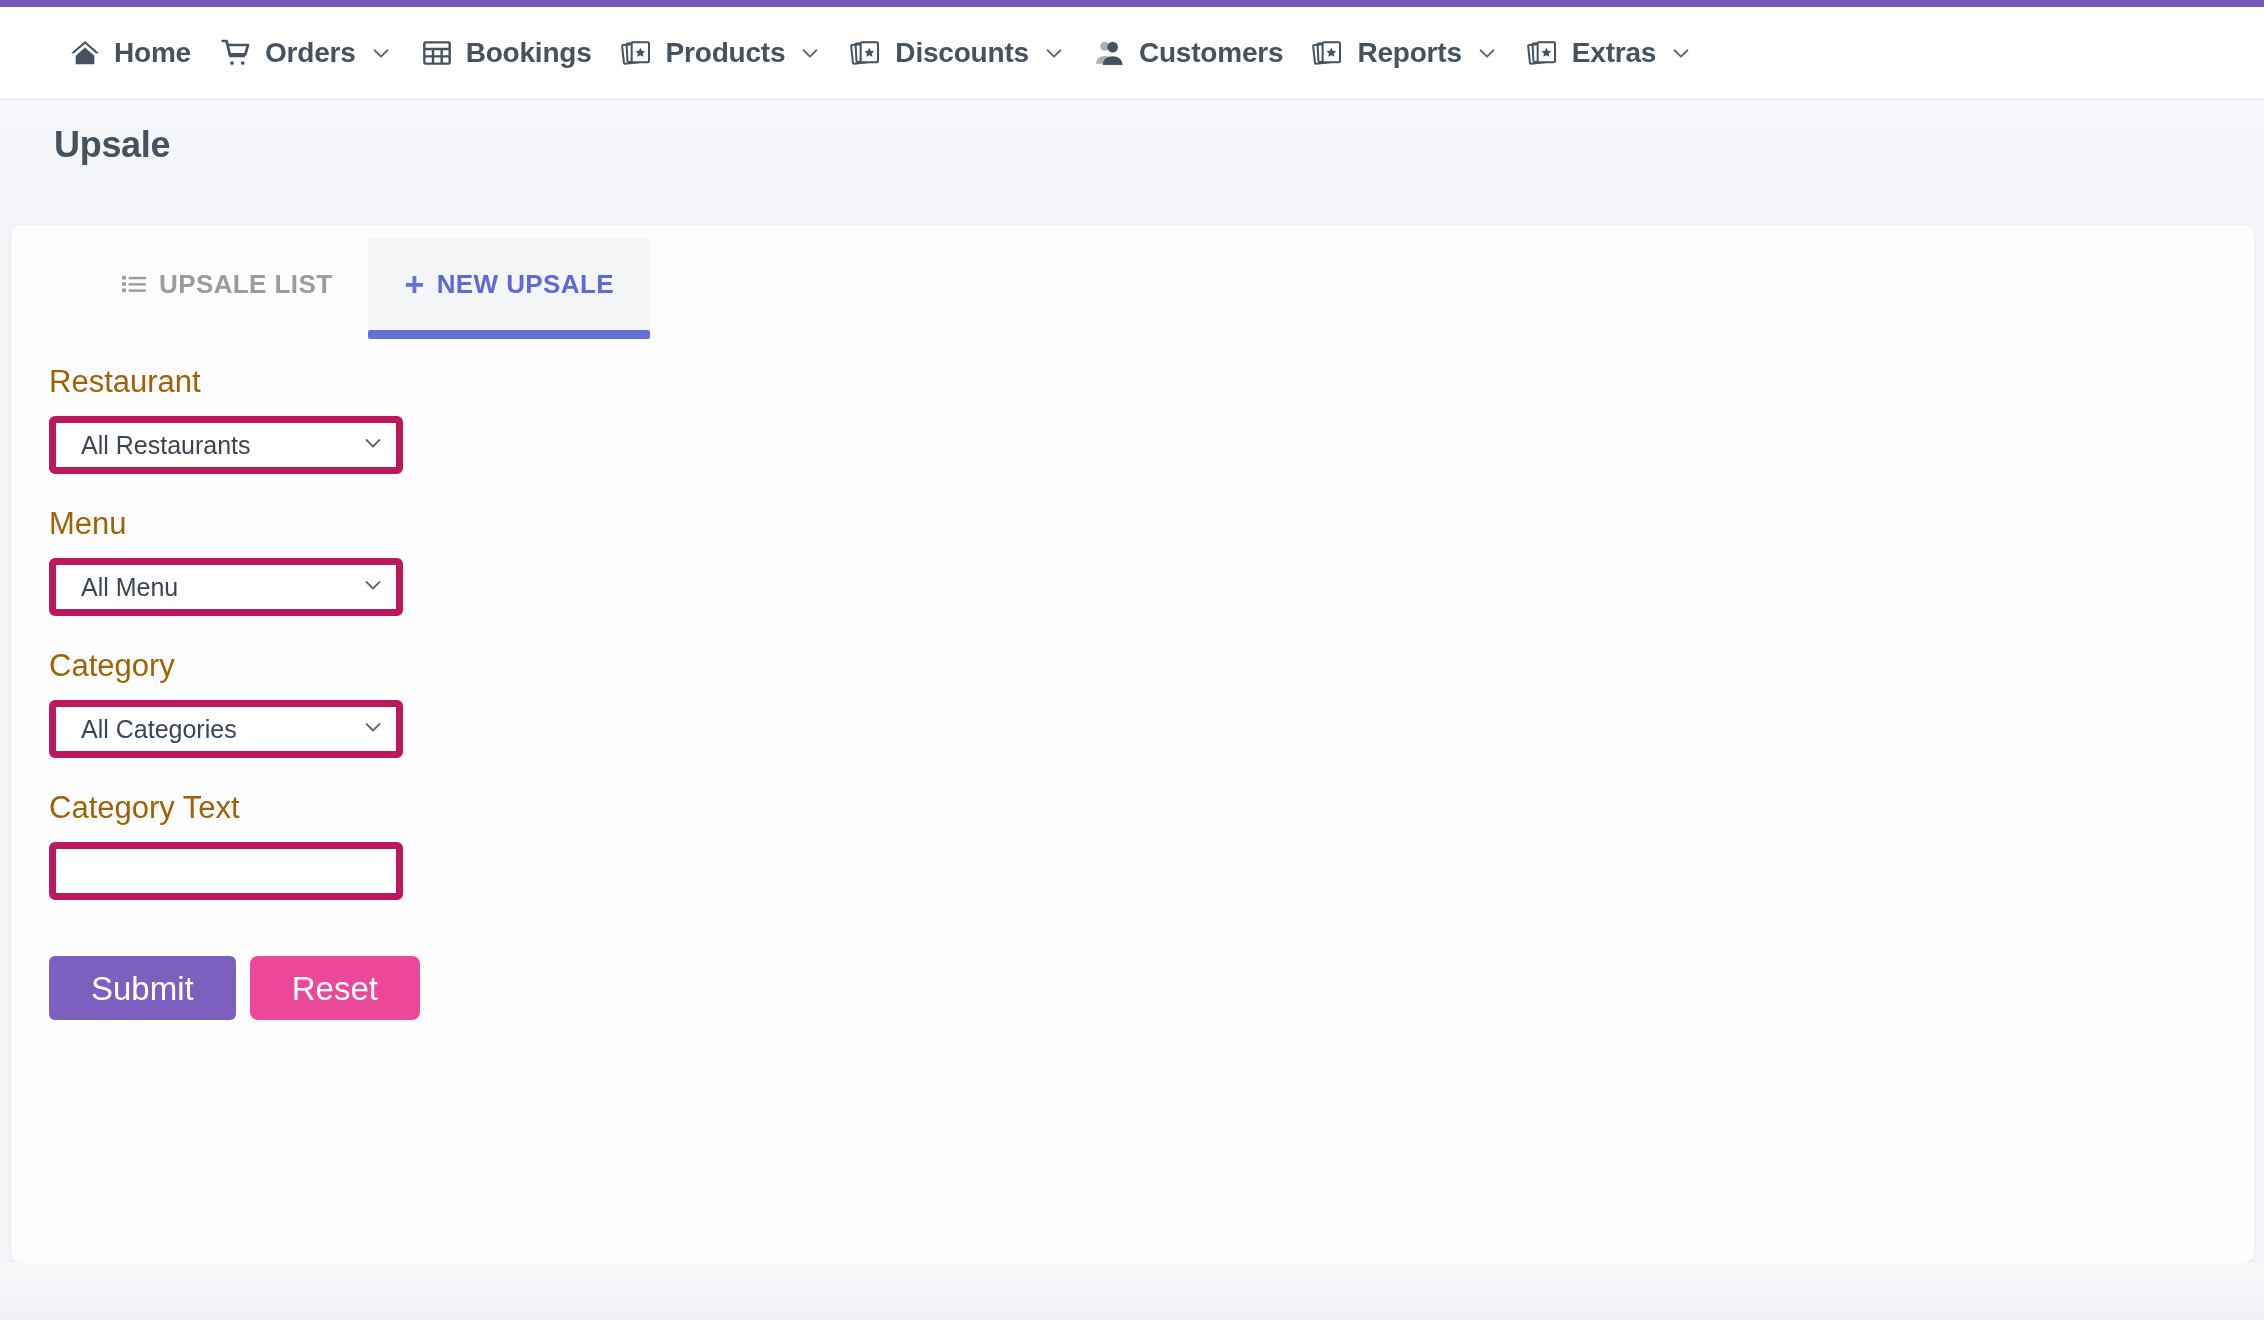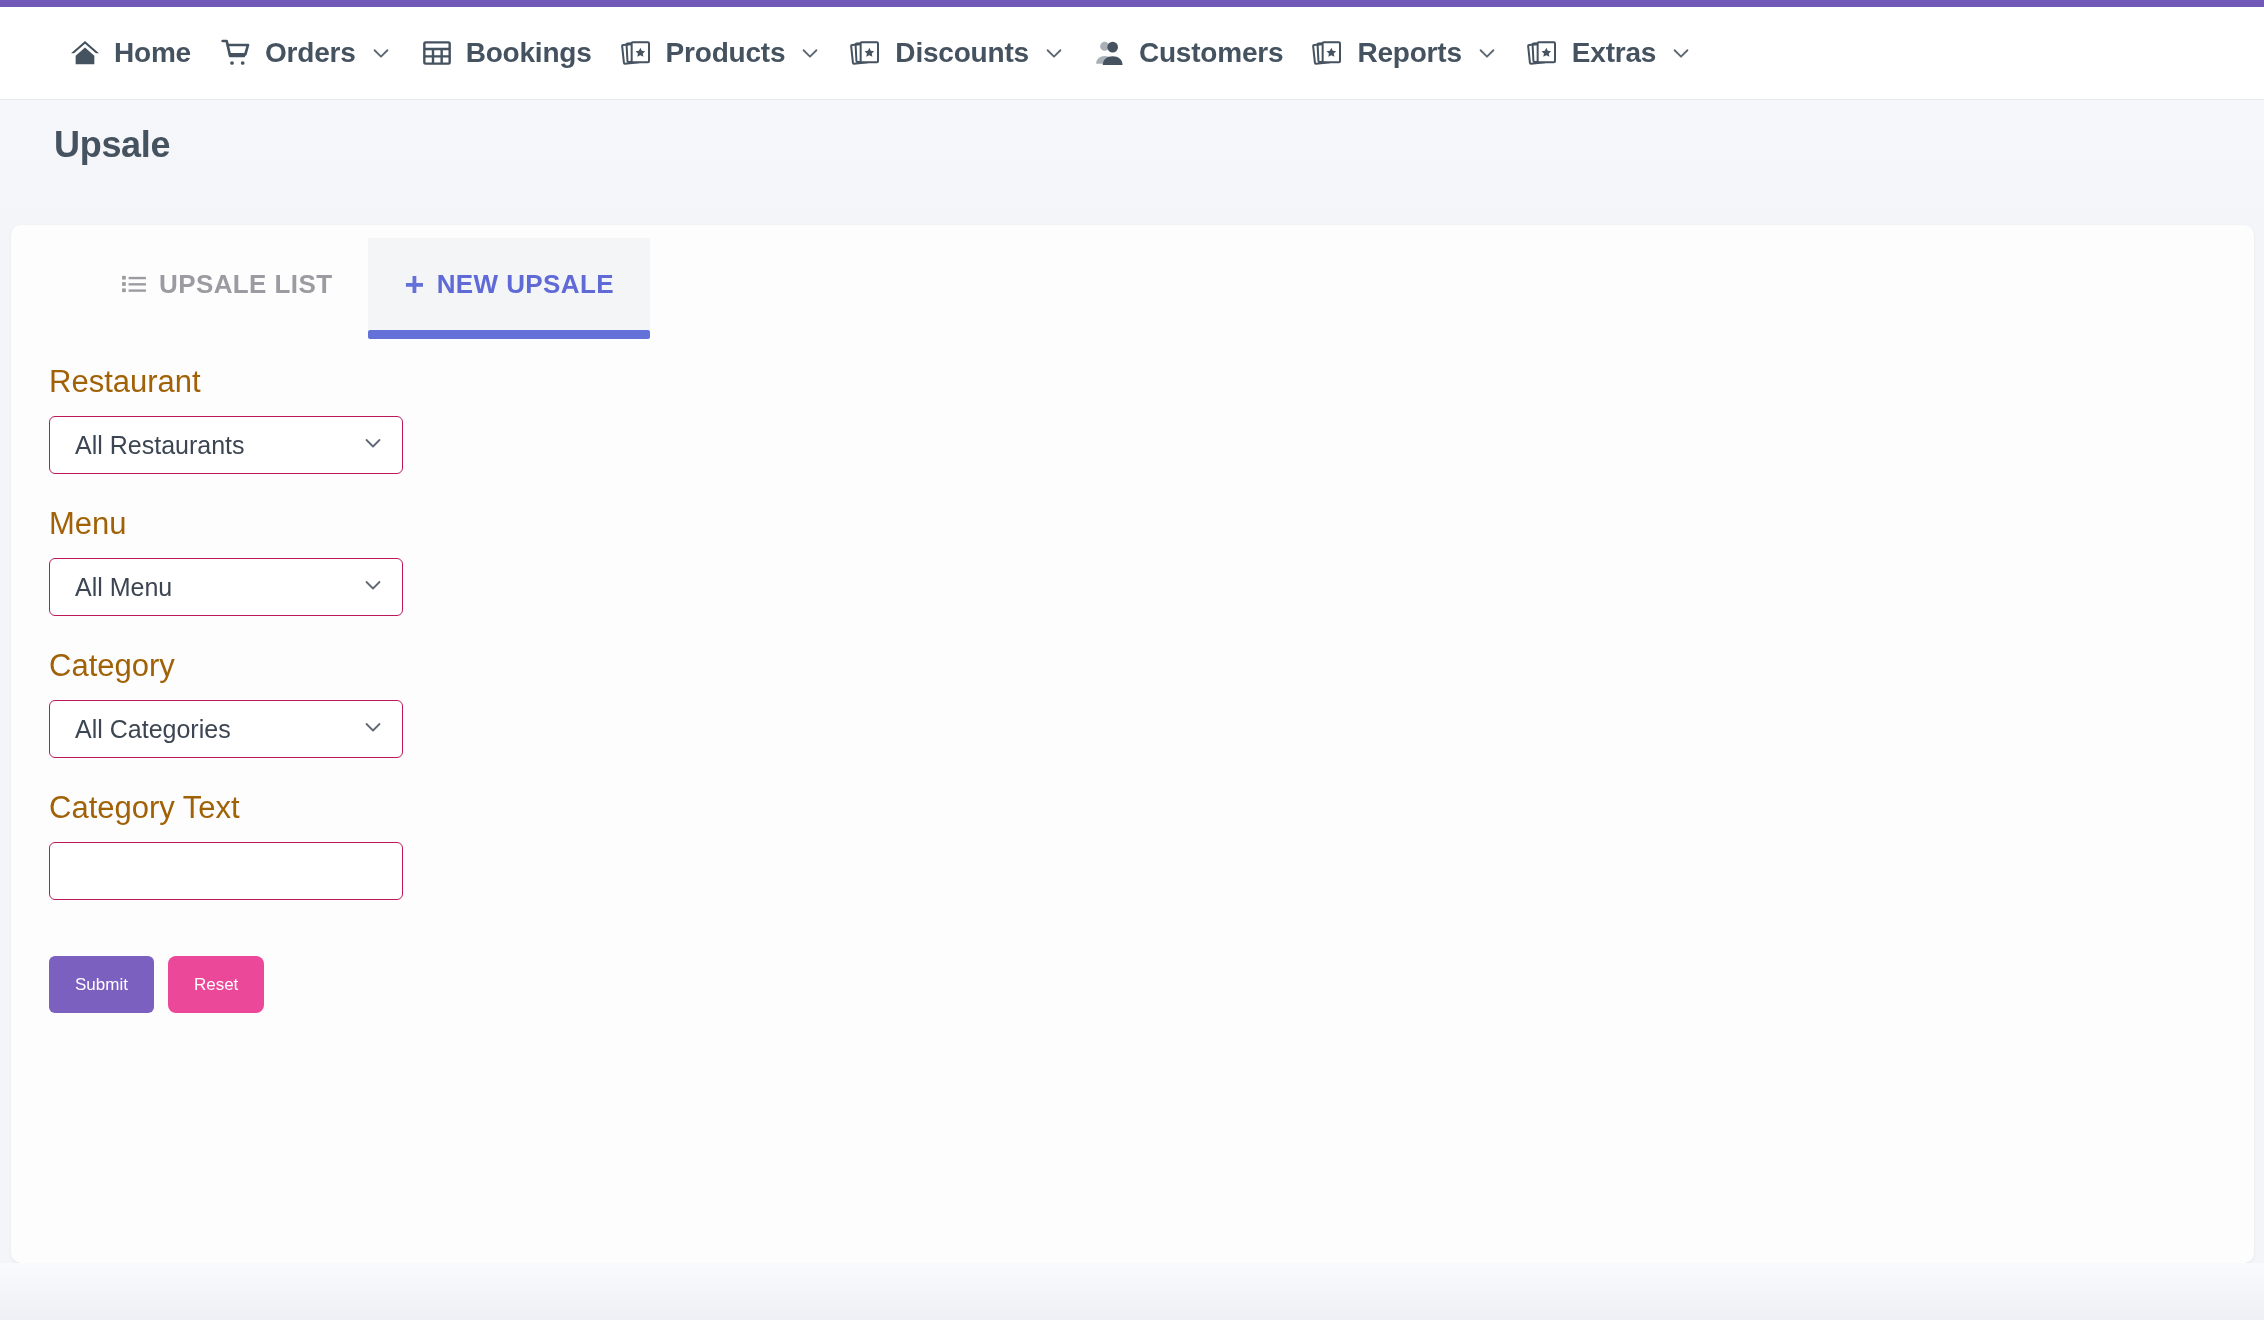--- a/index.html
+++ b/index.html
@@ -164,21 +164,21 @@
   }
   .control {
     position: relative;
     width: 354px;
     height: 58px;
   }
   select.control-input,
   input.control-input {
     width: 354px;
     height: 58px;
-    border: 1px solid #be185d;
+    border: 7px solid #be185d;
     border-radius: 6px;
     background: #ffffff;
     font-family: "Liberation Sans", sans-serif;
     font-size: 25px;
     color: #3c4552;
     padding: 0 44px 0 25px;
     -webkit-appearance: none;
     -moz-appearance: none;
     appearance: none;
     outline: none;
@@ -195,24 +195,24 @@
 
   .actions {
     margin-top: 56px;
     display: flex;
     gap: 14px;
   }
   .btn {
     border: none;
     border-radius: 6px;
     font-family: "Liberation Sans", sans-serif;
-    font-size: 17px;
+    font-size: 33px;
     color: #ffffff;
-    padding: 0 26px;
-    height: 57px;
+    padding: 0 42px;
+    height: 64px;
     cursor: pointer;
     line-height: 57px;
   }
   .btn-submit { background: #7c60c0; }
   .btn-reset  { background: #ec4899; border-radius: 8px; }
 
   
   .footer-strip {
     position: absolute;
     top: 1263px; left: 0;

